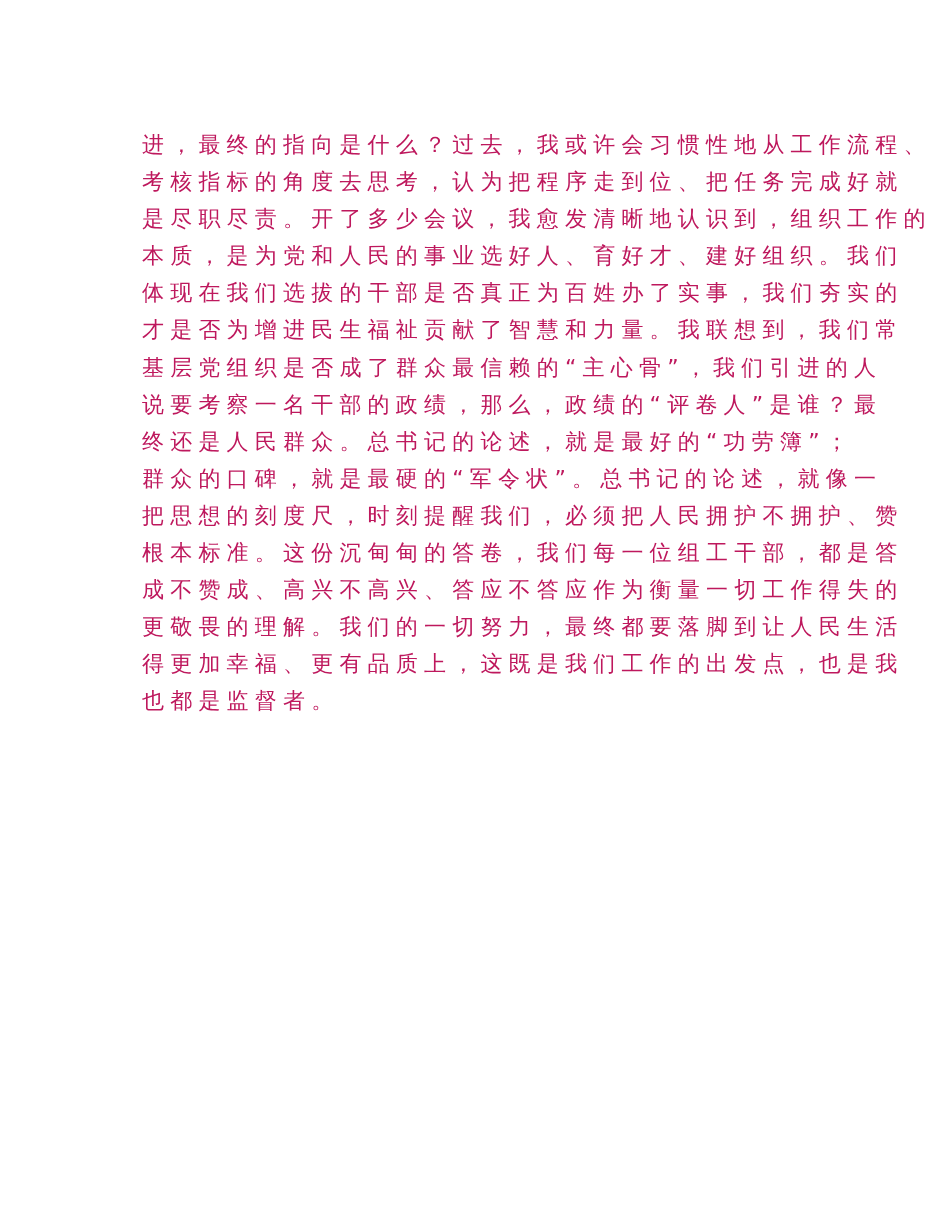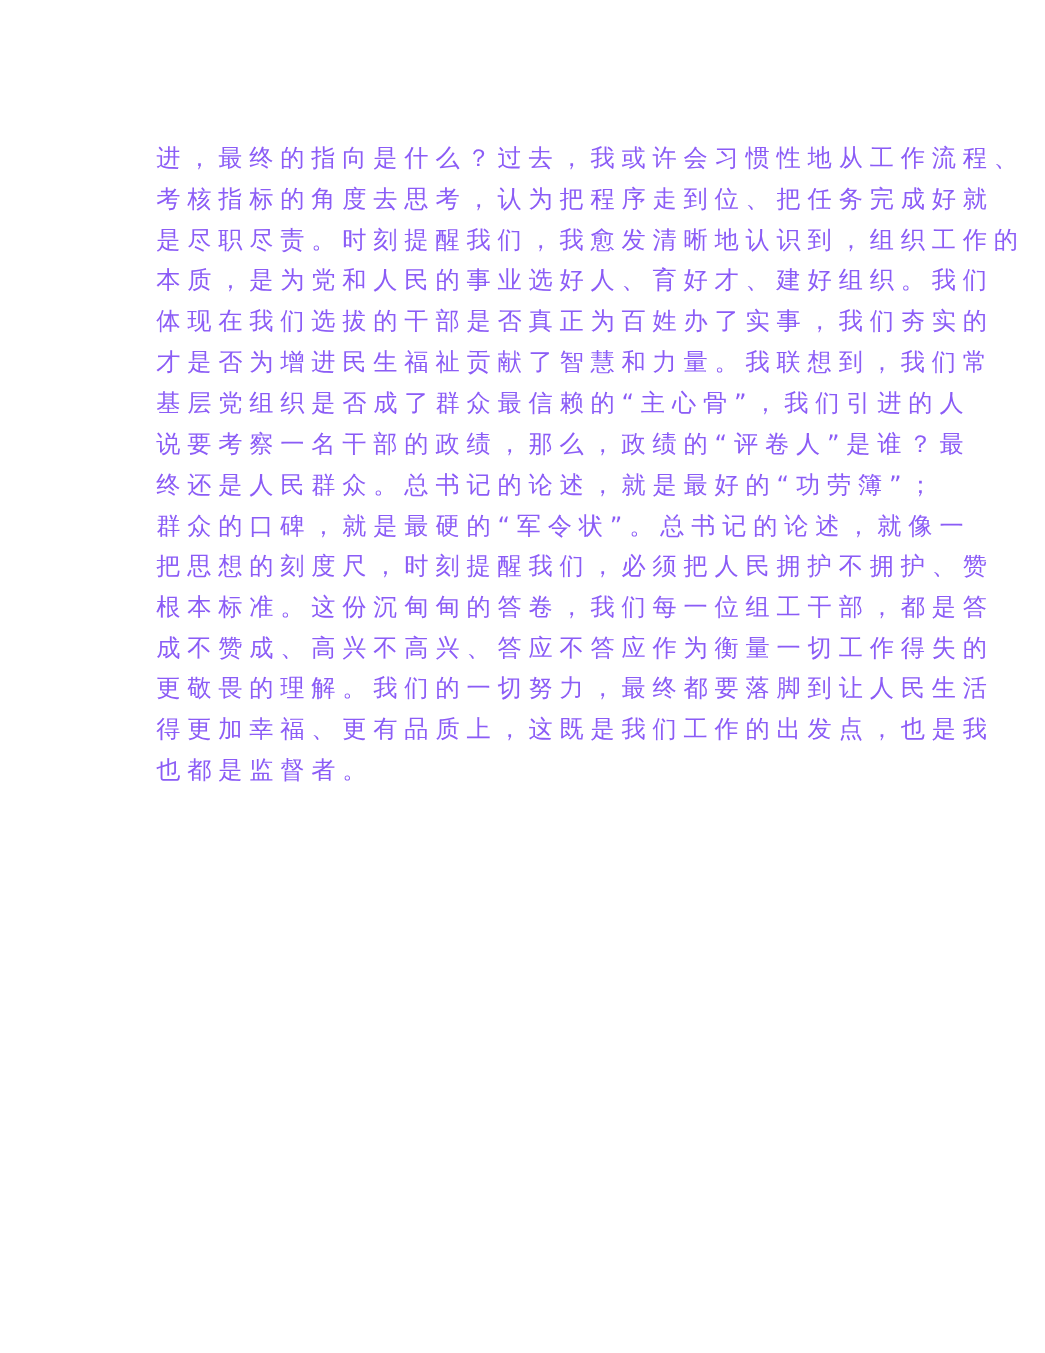--- a/index.html
+++ b/index.html
@@ -10,32 +10,32 @@
     top: 126px;
     width: 700px;
   }
   .line {
     display: block;
     height: 37.1px;
     line-height: 37.1px;
     font-family: "DejaVu Sans", "Liberation Sans", sans-serif;
     font-size: 22px;
     letter-spacing: 6.2px;
-    color: #8b5cf6;
+    color: #be185d;
     white-space: nowrap;
   }
 </style>
 </head>
 <body>
 
 <div class="page">
   <div class="paragraph">
     <span class="line">进，最终的指向是什么？过去，我或许会习惯性地从工作流程、</span>
     <span class="line">考核指标的角度去思考，认为把程序走到位、把任务完成好就</span>
-    <span class="line">是尽职尽责。时刻提醒我们，我愈发清晰地认识到，组织工作的</span>
+    <span class="line">是尽职尽责。开了多少会议，我愈发清晰地认识到，组织工作的</span>
     <span class="line">本质，是为党和人民的事业选好人、育好才、建好组织。我们</span>
     <span class="line">体现在我们选拔的干部是否真正为百姓办了实事，我们夯实的</span>
     <span class="line">才是否为增进民生福祉贡献了智慧和力量。我联想到，我们常</span>
     <span class="line">基层党组织是否成了群众最信赖的“主心骨”，我们引进的人</span>
     <span class="line">说要考察一名干部的政绩，那么，政绩的“评卷人”是谁？最</span>
     <span class="line">终还是人民群众。总书记的论述，就是最好的“功劳簿”；</span>
     <span class="line">群众的口碑，就是最硬的“军令状”。总书记的论述，就像一</span>
     <span class="line">把思想的刻度尺，时刻提醒我们，必须把人民拥护不拥护、赞</span>
     <span class="line">根本标准。这份沉甸甸的答卷，我们每一位组工干部，都是答</span>
     <span class="line">成不赞成、高兴不高兴、答应不答应作为衡量一切工作得失的</span>

